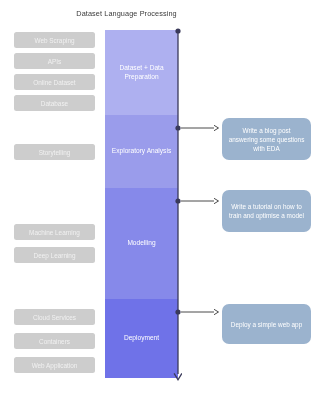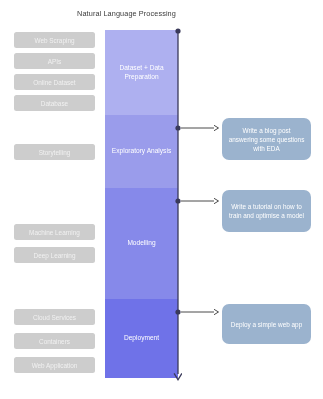--- a/index.html
+++ b/index.html
@@ -104,21 +104,21 @@
     width: 323px;
     height: 399px;
     pointer-events: none;
   }
 </style>
 </head>
 <body>
 
 <div id="canvas">
 
-  <div id="diagram-title">Natural Language Processing</div>
+  <div id="diagram-title">Dataset Language Processing</div>
 
   <div id="chips-layer">
       <div class="chip" style="top: 32px; background: rgb(205, 205, 205);">
         <span class="chip-label">Web Scraping</span>
       </div>
       <div class="chip" style="top: 53px; background: rgb(205, 205, 205);">
         <span class="chip-label">APIs</span>
       </div>
       <div class="chip" style="top: 74px; background: rgb(205, 205, 205);">
         <span class="chip-label">Online Dataset</span>

